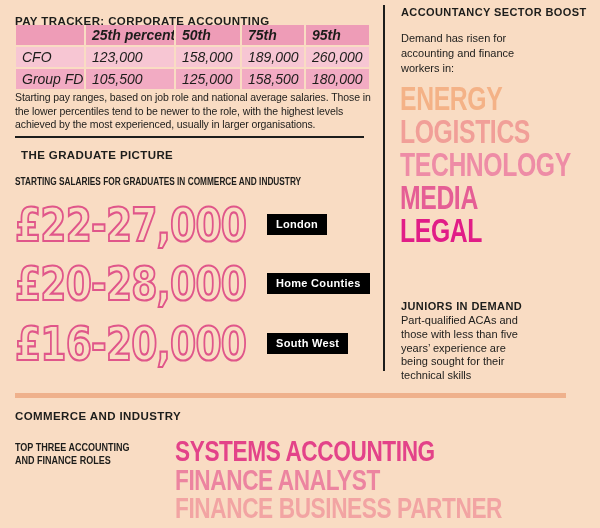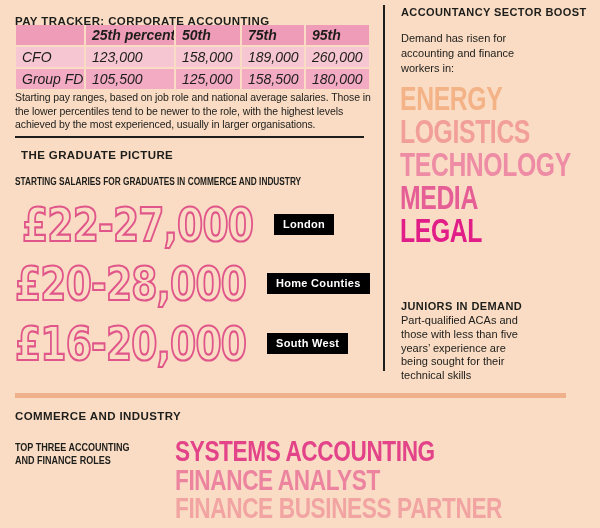--- a/index.html
+++ b/index.html
@@ -157,21 +157,21 @@
   </table>
 
   <div class="abs body-text" style="left:15px; top:91px; width:358px;">Starting pay ranges, based on job role and national average salaries. Those in the lower percentiles tend to be newer to the role, with the highest levels achieved by the most experienced, usually in larger organisations.</div>
 
   <div class="abs rule-thin" style="left:15px; top:136px; width:349px;"></div>
 
   <div class="abs sec-title" style="left:21px; top:149px;">THE GRADUATE PICTURE</div>
 
   <div class="abs condensed" style="left:15px; top:175px; font-size:11.5px; transform:scaleX(0.72);">STARTING SALARIES FOR GRADUATES IN COMMERCE AND INDUSTRY</div>
 
-  <div class="salary-row" style="top:195px;margin-left:7px;">
+  <div class="salary-row" style="top:195px;">
     <span class="num-wrap"><span class="salary-num">£22-27,000</span></span>
     <span class="region-badge">London</span>
   </div>
 
   <div class="salary-row" style="top:254px;">
     <span class="num-wrap"><span class="salary-num">£20-28,000</span></span>
     <span class="region-badge">Home Counties</span>
   </div>
 
   <div class="salary-row" style="top:314px;">

